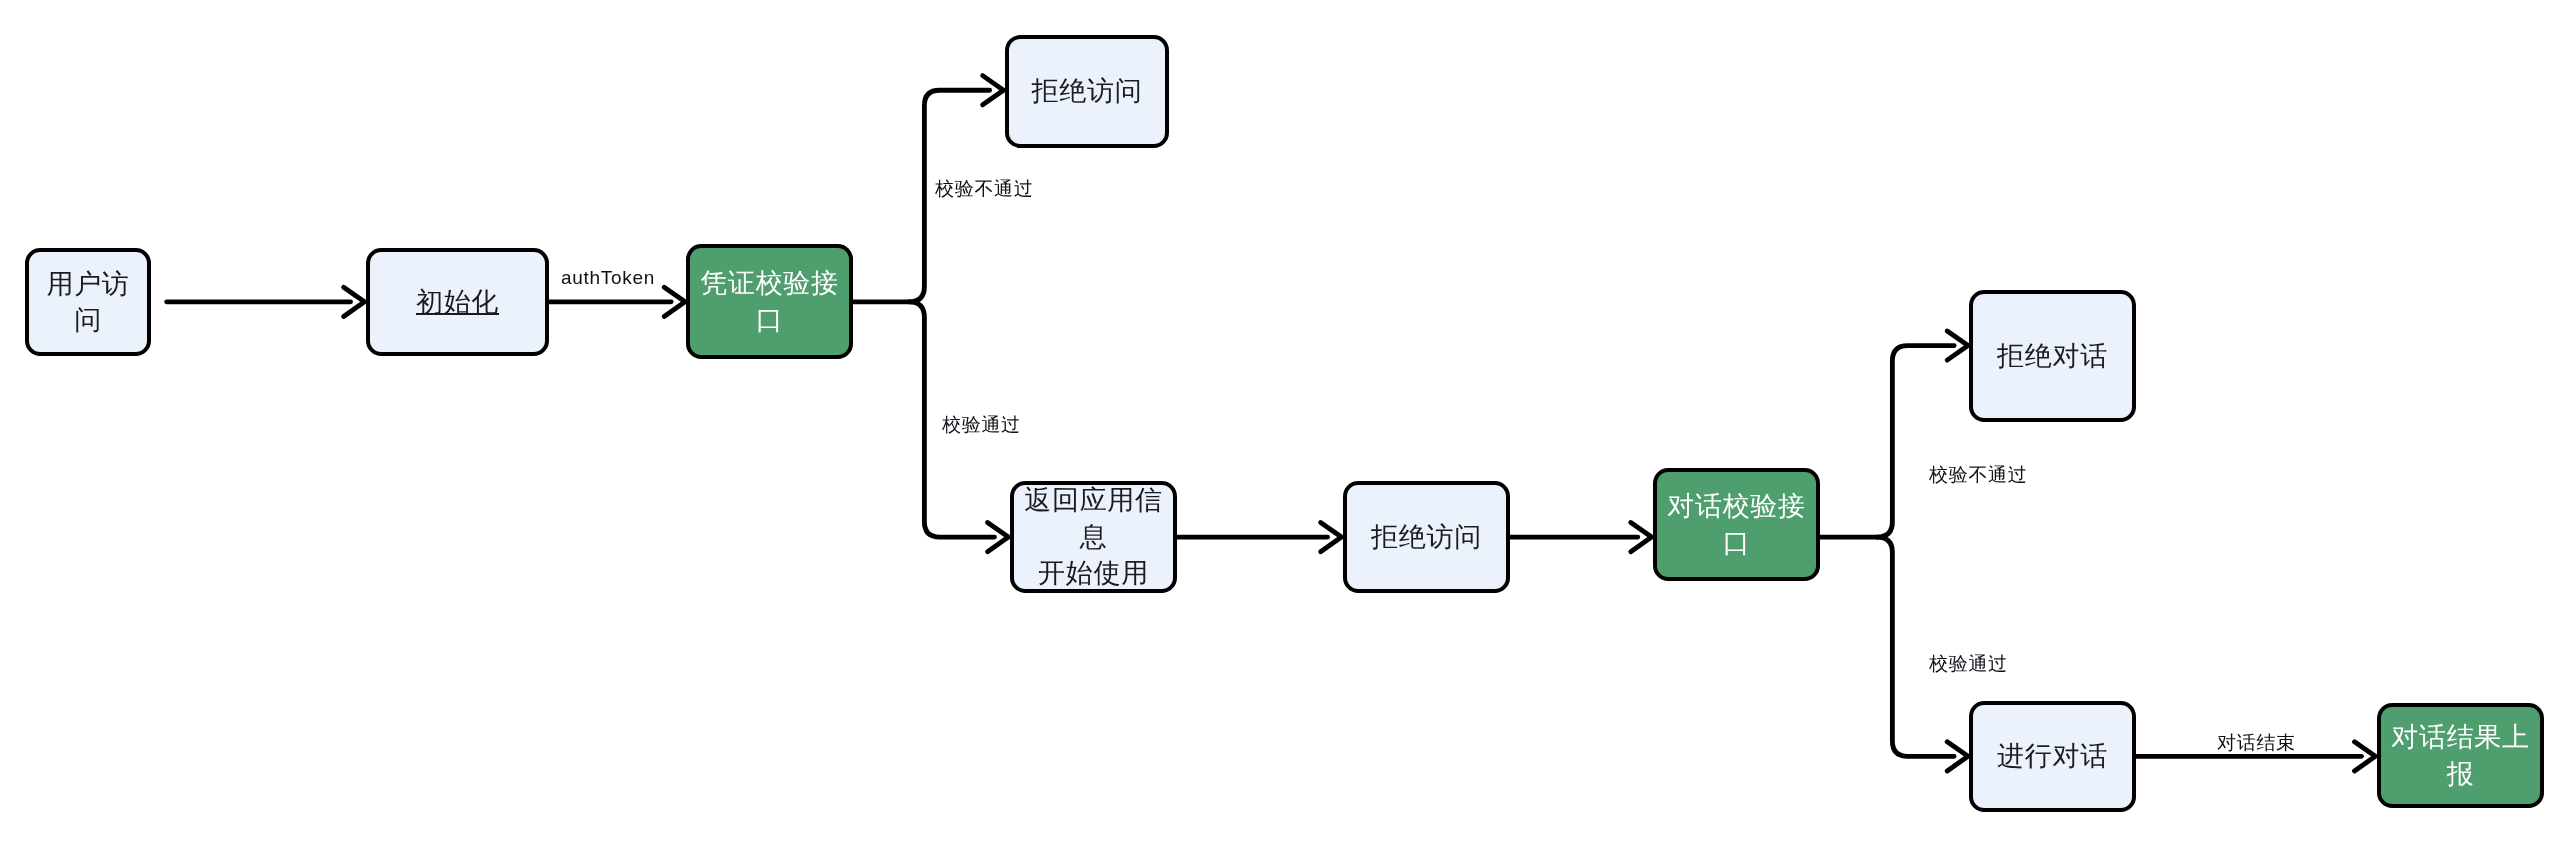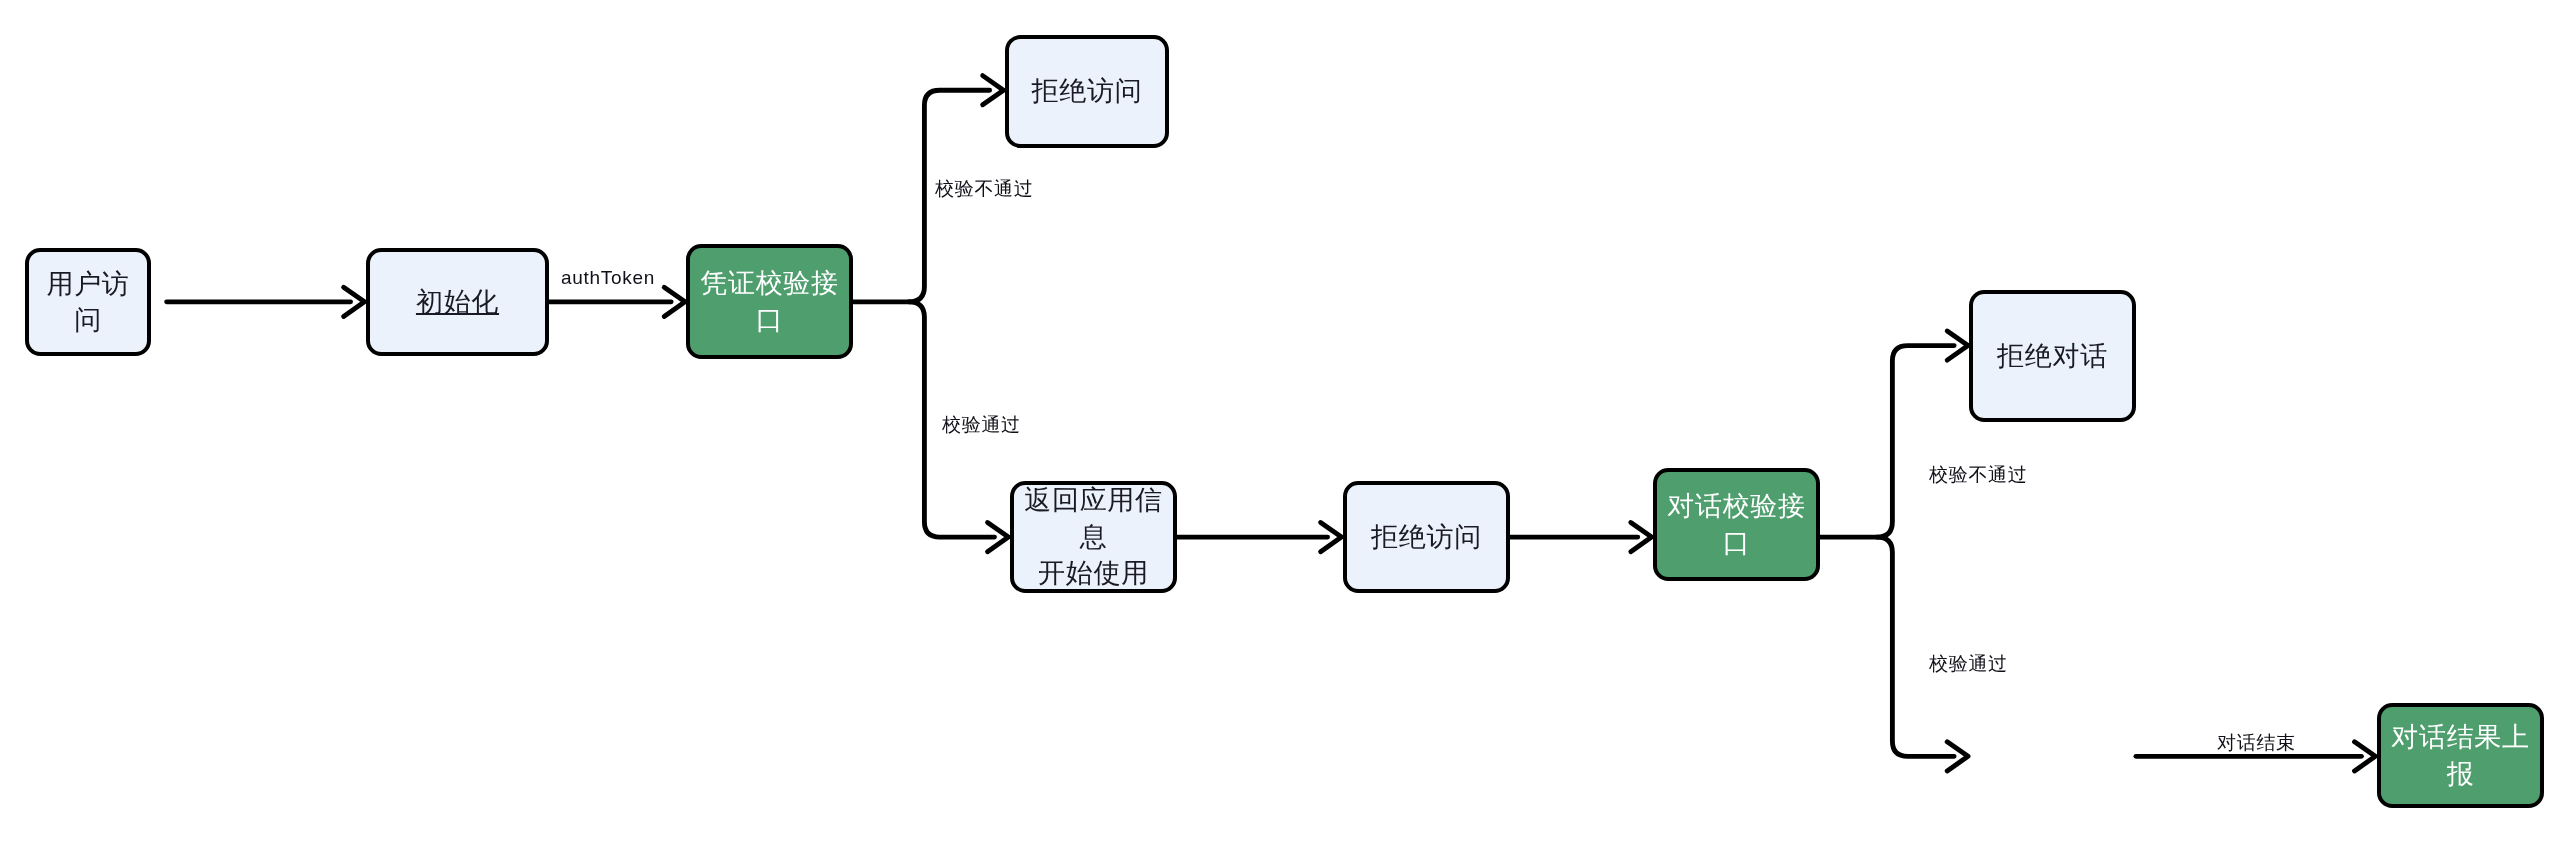--- a/index.html
+++ b/index.html
@@ -142,20 +142,21 @@
 
   <div class="node fill-light" style="left:1010px;top:481px;  width:167px; height:112px;">返回应用信息
 开始使用</div>
 
   <div class="node fill-light" style="left:1343px;top:481px;  width:167px; height:112px;">拒绝访问</div>
 
   <div class="node fill-green" style="left:1653px;top:468px;  width:167px; height:113px;">对话校验接口</div>
 
   <div class="node fill-light" style="left:1969px;top:290px;  width:167px; height:132px;">拒绝对话</div>
 
+  <div class="node fill-light" style="left:1969px;top:701px; width:167px; height:111px;">进行对话</div>
 
   <div class="node fill-green" style="left:2377px;top:703px; width:167px; height:105px;">对话结果上报</div>
 
   <div class="edge-label" style="left:561px;  top:278px;">authToken</div>
 
   <div class="edge-label" style="left:935px; top:189px;">校验不通过</div>
 
   <div class="edge-label" style="left:942px; top:425px;">校验通过</div>
 
   <div class="edge-label" style="left:1929px; top:475px;">校验不通过</div>

